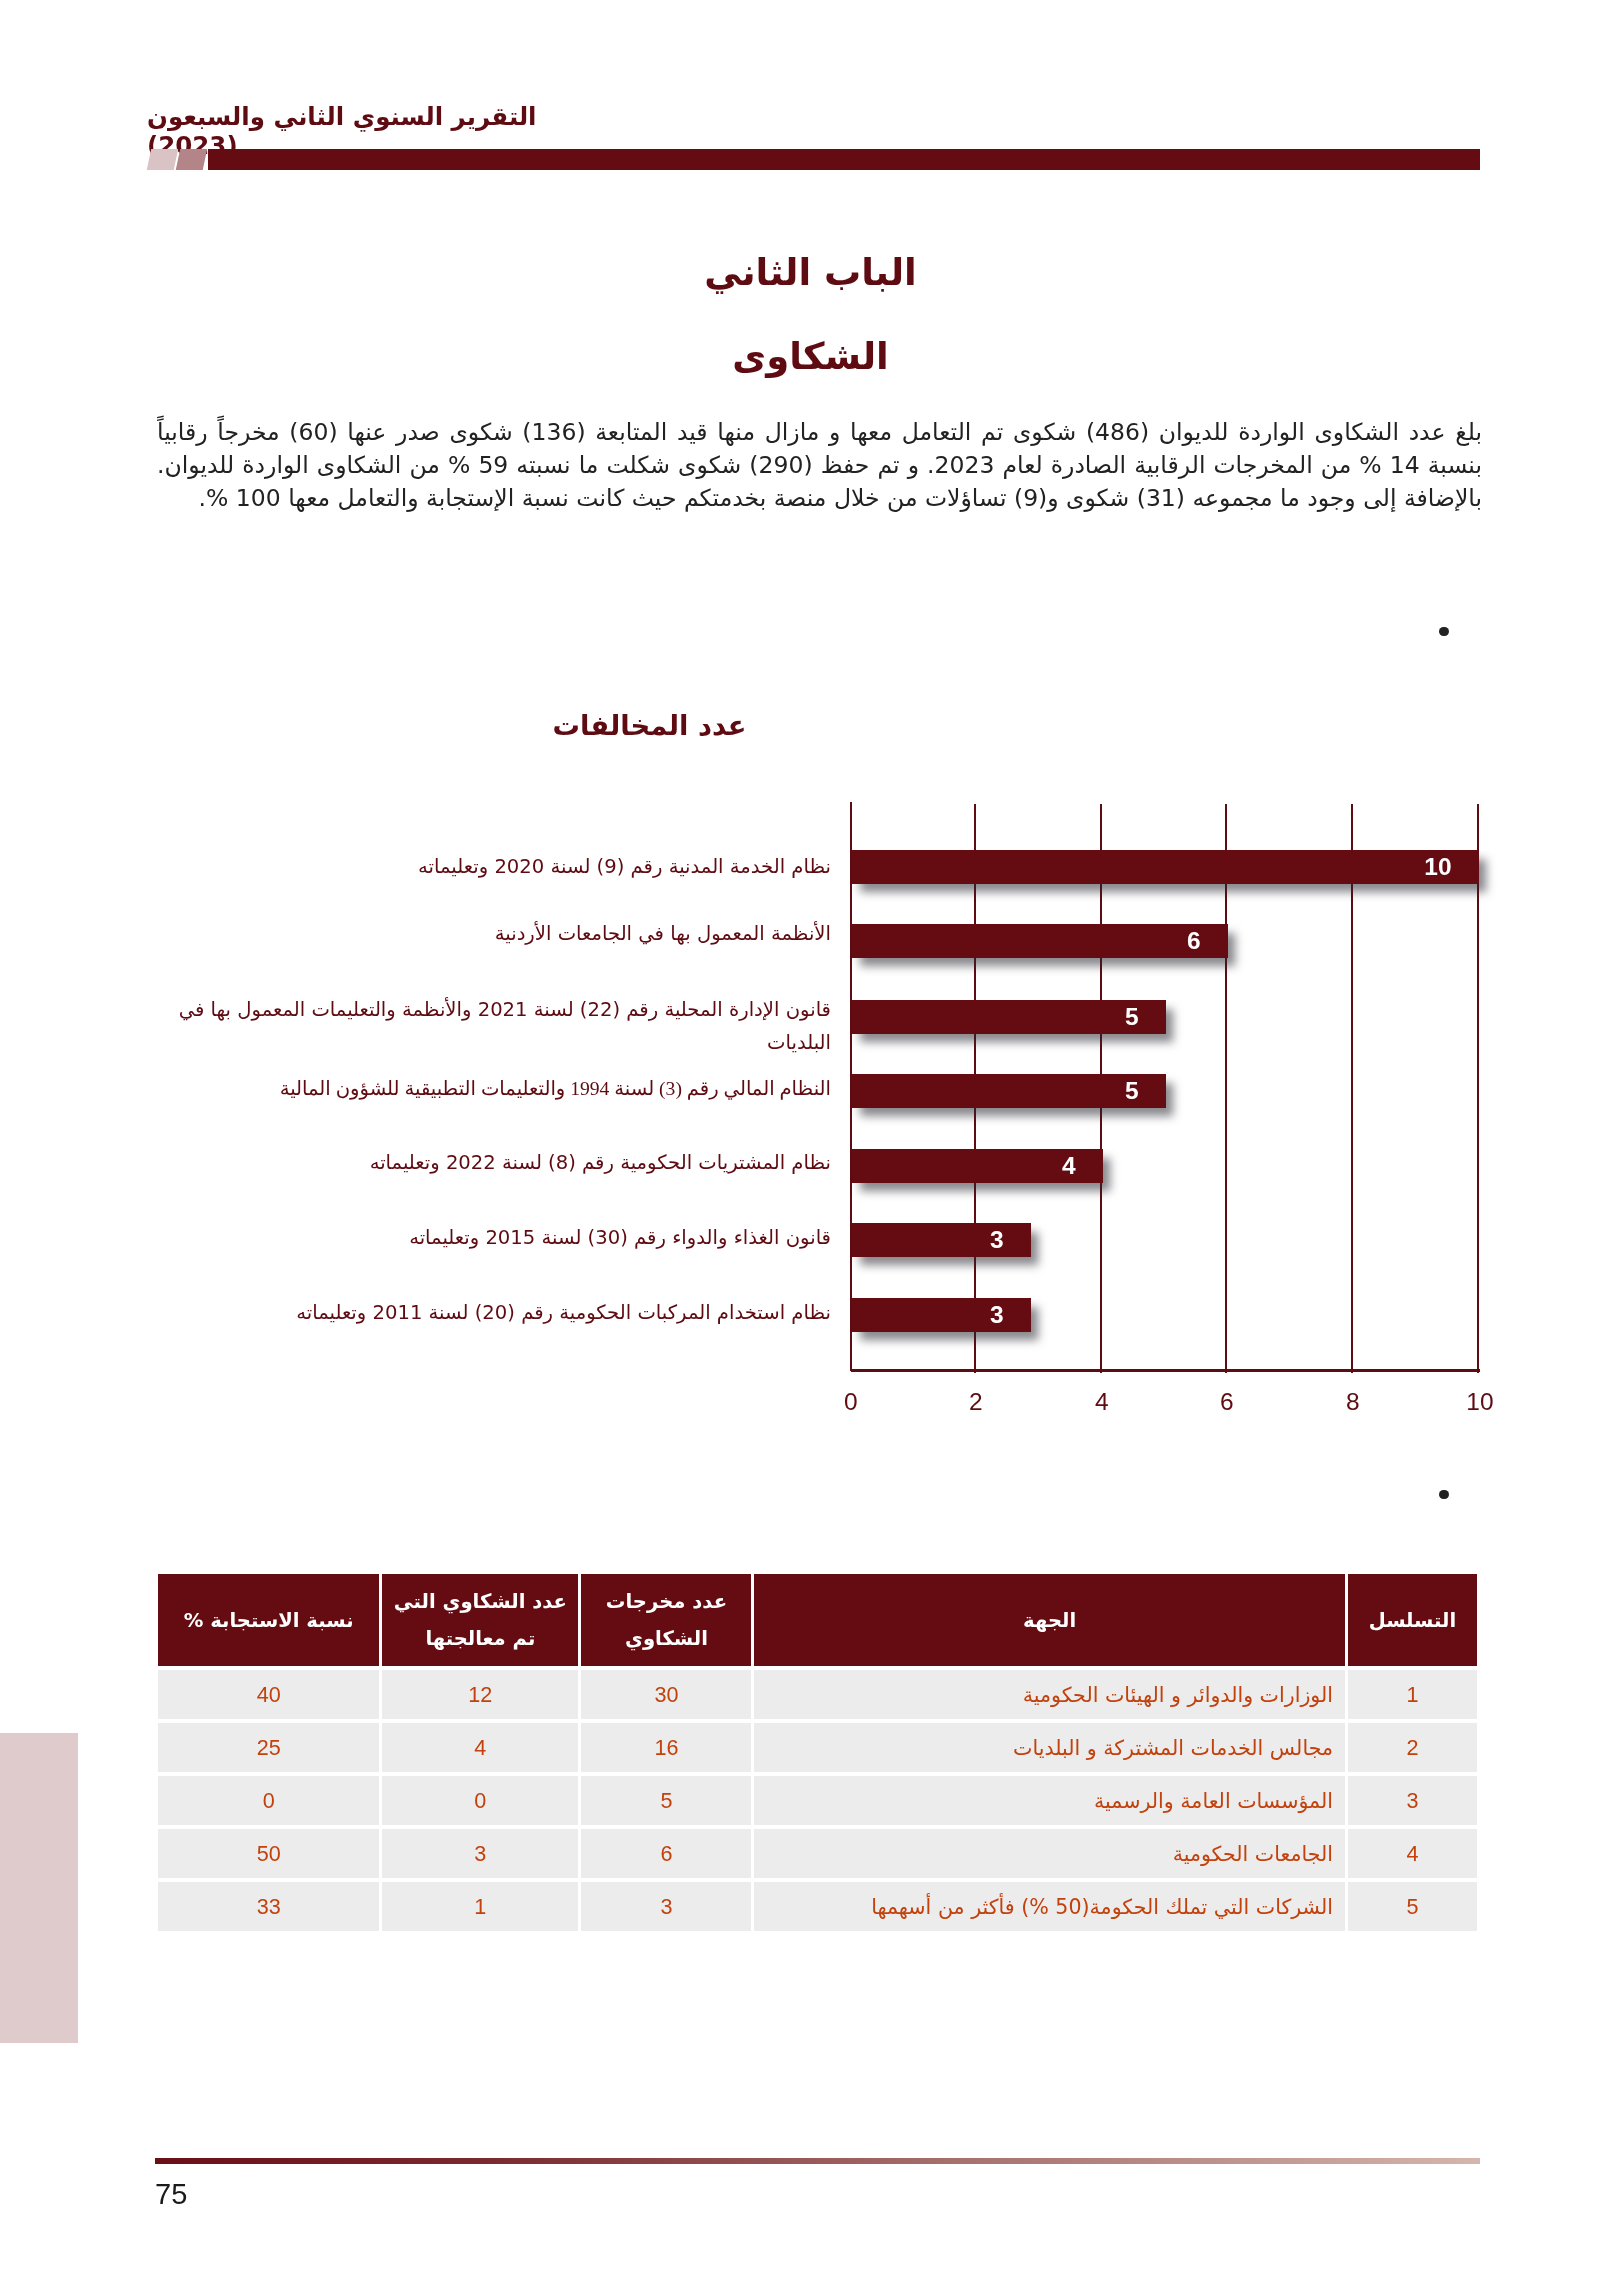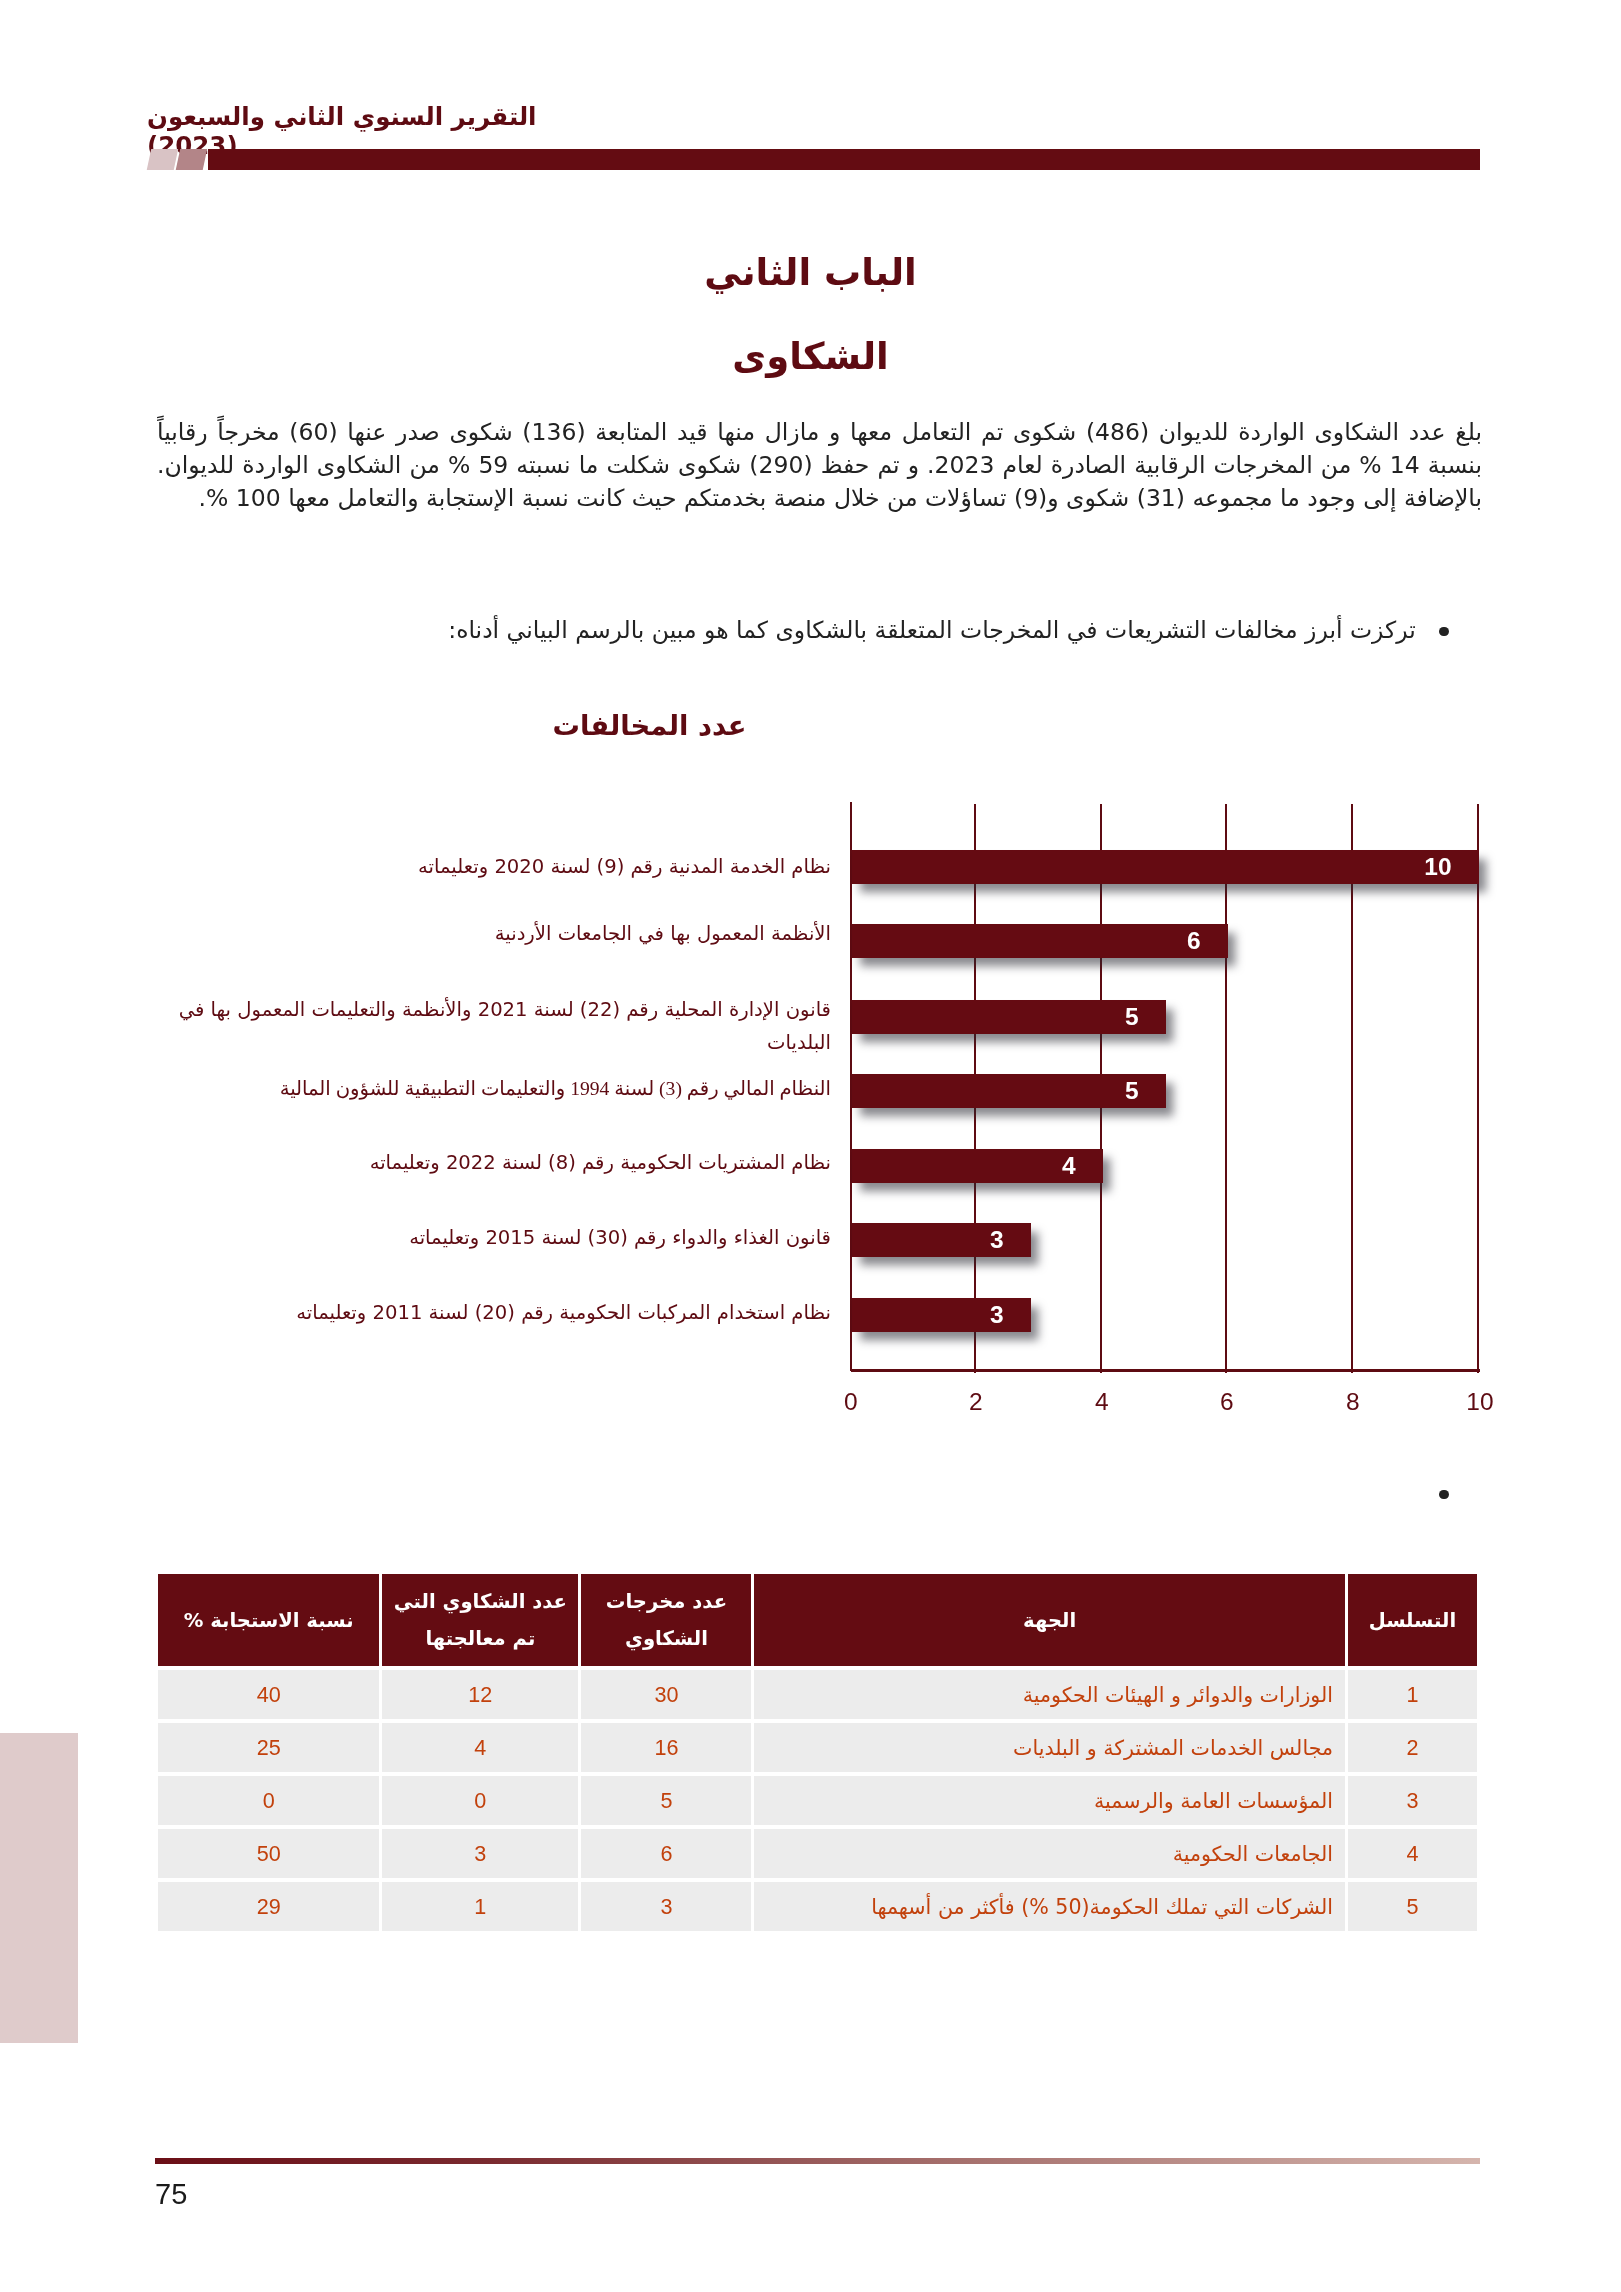--- a/index.html
+++ b/index.html
@@ -59,21 +59,21 @@
 <div class="abs hdr-bar-light"></div>
 <div class="abs hdr-bar-mid"></div>
 <div class="abs hdr-bar-main"></div>
 
 <div class="abs chapter ch1">الباب الثاني</div>
 <div class="abs chapter ch2">الشكاوى</div>
 
 <div class="abs para">بلغ عدد الشكاوى الواردة للديوان (486) شكوى تم التعامل معها و مازال منها قيد المتابعة (136) شكوى صدر عنها (60) مخرجاً رقابياً بنسبة 14 % من المخرجات الرقابية الصادرة لعام 2023. و تم حفظ (290) شكوى شكلت ما نسبته 59 % من الشكاوى الواردة للديوان. بالإضافة إلى وجود ما مجموعه (31) شكوى و(9) تساؤلات من خلال منصة بخدمتكم حيث كانت نسبة الإستجابة والتعامل معها 100 %.</div>
 
 <div class="abs bullet bullet1">
-  <span class="bullet-dot"></span><span>تركزت أبرز مخالفات التشريعات في المخرجات المتعلقة بالشكاوى كما هو مبين بالرسم البياني أدناه:</span>
+  <span class="bullet-dot"></span>
 </div>
 
 <div class="abs chart-title">عدد المخالفات</div>
 
 <div>
   <div class="abs grid-line" style="left:850px;"></div>
   <div class="abs grid-line" style="left:974px; top:804px;"></div>
   <div class="abs grid-line" style="left:1100px; top:804px;"></div>
   <div class="abs grid-line" style="left:1225px; top:804px;"></div>
   <div class="abs grid-line" style="left:1351px; top:804px;"></div>
@@ -159,21 +159,21 @@
       <td class="entity">الجامعات الحكومية</td>
       <td>6</td>
       <td>3</td>
       <td>50</td>
     </tr>
     <tr>
       <td>5</td>
       <td class="entity">الشركات التي تملك الحكومة(50 %) فأكثر من أسهمها</td>
       <td>3</td>
       <td>1</td>
-      <td>29</td>
+      <td>33</td>
     </tr>
   </tbody>
 </table>
 
 <div class="abs side-tab"></div>
 
 <div class="abs footer-line"></div>
 <div class="abs page-num">75</div>
 
 

